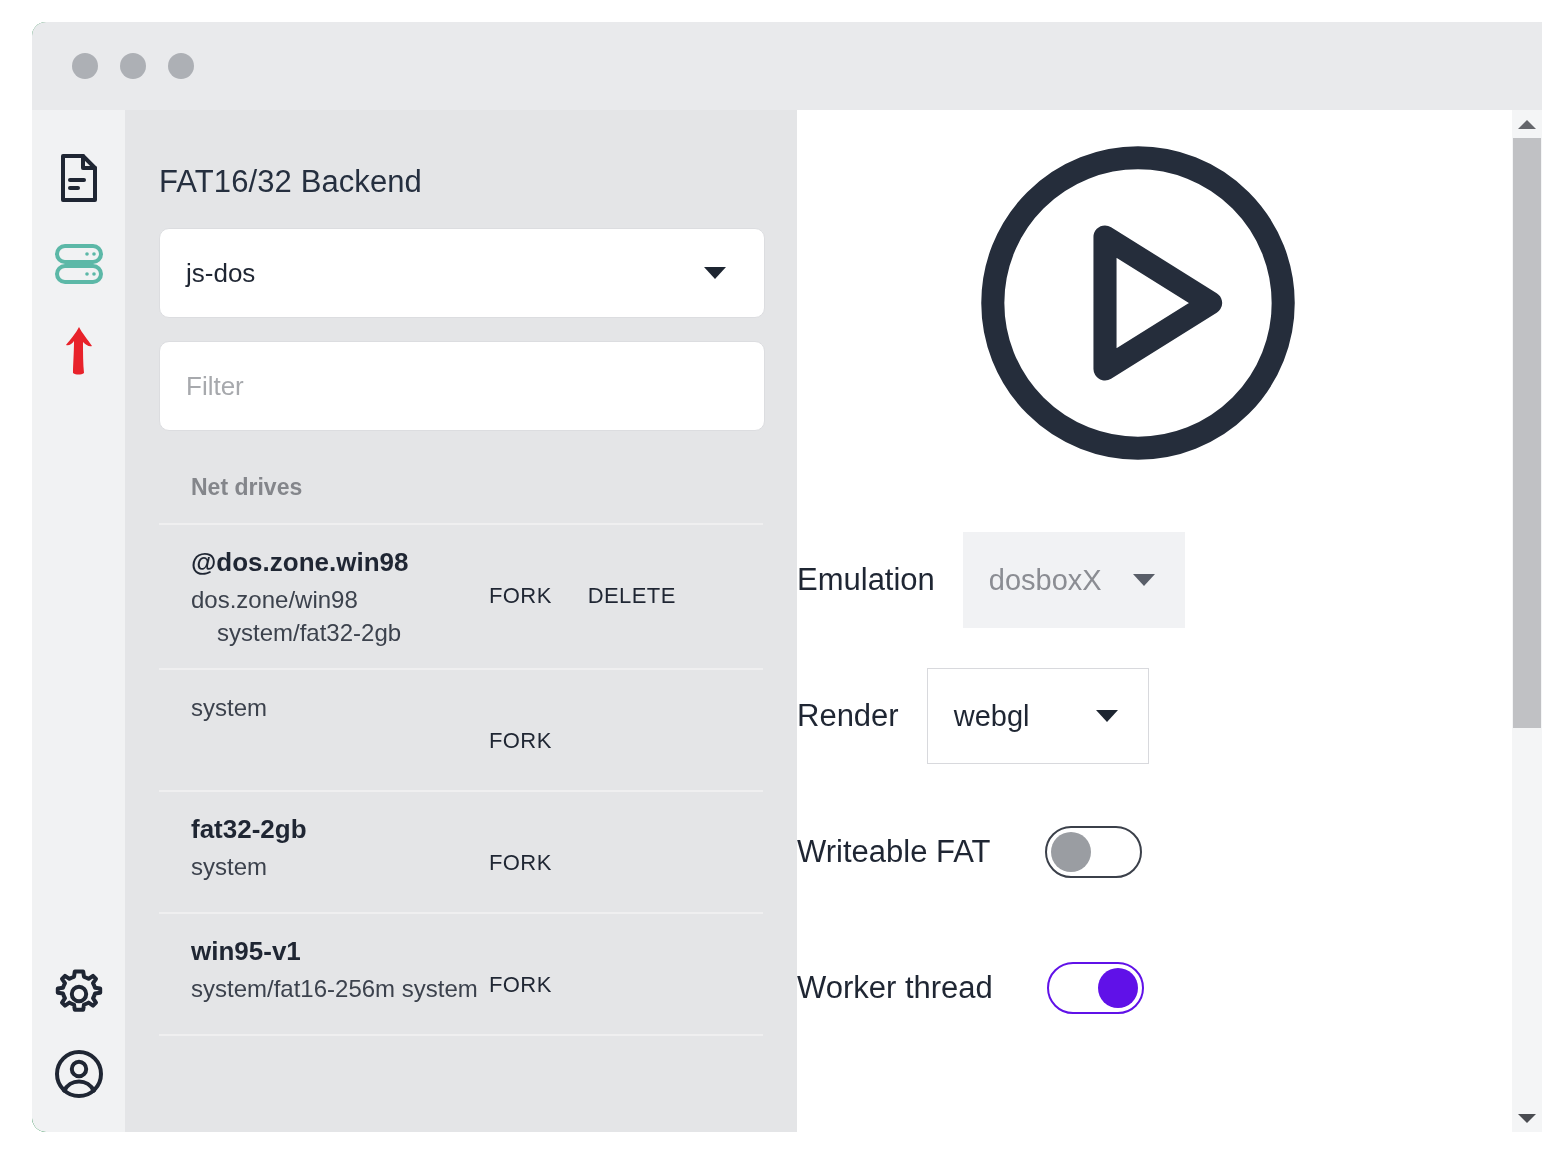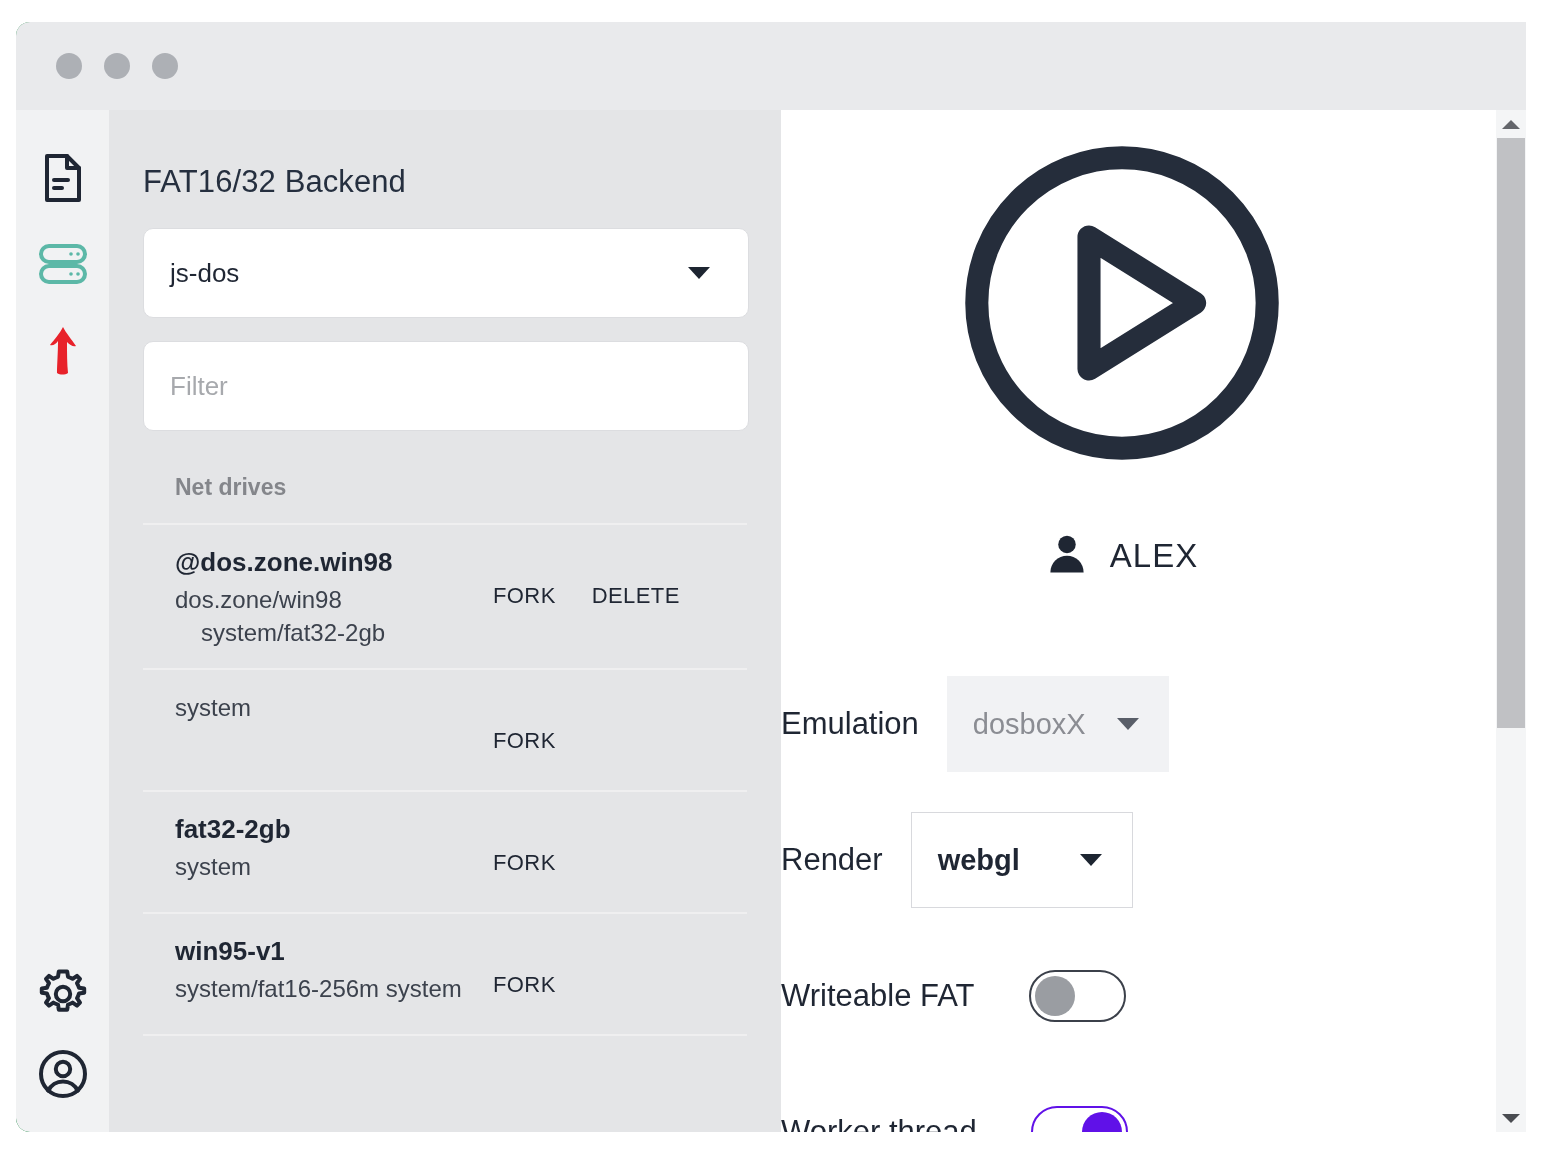--- a/index.html
+++ b/index.html
@@ -8,21 +8,21 @@
     width: 1548px;
     height: 1150px;
     background: #ffffff;
     font-family: "Liberation Sans", sans-serif;
     overflow: hidden;
   }
 
   
   #app-window {
     position: absolute;
-    left: 16px;
+    left: 32px;
     top: 22px;
     width: 1510px;
     height: 1110px;
     background: #15803d;
     border-radius: 14px 0 0 14px;
     overflow: hidden;
   }
 
   #titlebar {
     position: absolute;
@@ -137,21 +137,20 @@
     padding: 43px 0 22px 32px;
     border-bottom: 2px solid #efeff0;
   }
 
   .drive-row {
     display: flex;
     align-items: flex-start;
     border-bottom: 2px solid #efeff0;
     min-height: 122px;
     padding: 22px 0 18px 0;
-    gap: 20px;
   }
   .drive-info {
     width: 330px;
     padding-left: 32px;
   }
   .drive-name {
     font-size: 26px;
     font-weight: bold;
     color: #1f2633;
     margin-bottom: 6px;
@@ -227,21 +226,20 @@
     display: flex;
     align-items: center;
     padding: 0 26px;
     position: relative;
     font-size: 29px;
   }
   .dropdown.enabled {
     background: #ffffff;
     border: 1px solid #d8d9dd;
     color: #1f2633;
-    font-weight: bold;
   }
   .dropdown.disabled {
     background: #f1f2f4;
     border: none;
     color: #8b8d93;
   }
   .dd-caret {
     position: absolute;
     right: 30px;
     top: 50%;
@@ -442,29 +440,20 @@
 
         <div id="play-button-wrap">
           <span>
             <svg width="330" height="330" viewBox="0 0 100 100" fill="none" stroke="#252d3b" stroke-width="7" stroke-linecap="round" stroke-linejoin="round">
               <circle cx="50" cy="50" r="44"></circle>
               <path d="M40 30 L72 50 L40 70 Z"></path>
             </svg>
           </span>
         </div>
 
-        <div id="user-row">
-          <span>
-            <svg width="42" height="44" viewBox="0 0 24 25" fill="#1f2633">
-              <circle cx="12" cy="7" r="5"></circle>
-              <path d="M2.5 23 a9.5 9.5 0 0 1 19 0 Z"></path>
-            </svg>
-          </span>
-          <span id="user-name">ALEX</span>
-        </div>
 
         <div class="setting-row">
           <span class="setting-label">Emulation</span>
           <div class="dropdown disabled">
             <span>dosboxX</span>
             <span class="dd-caret"></span>
           </div>
         </div>
 
         <div class="setting-row">

